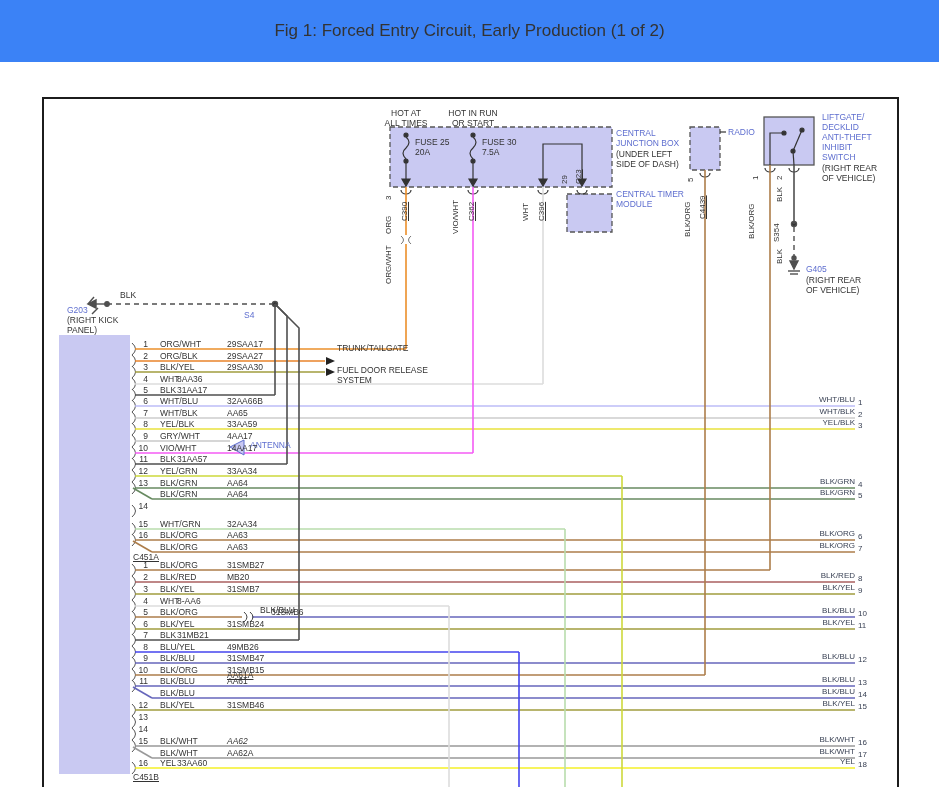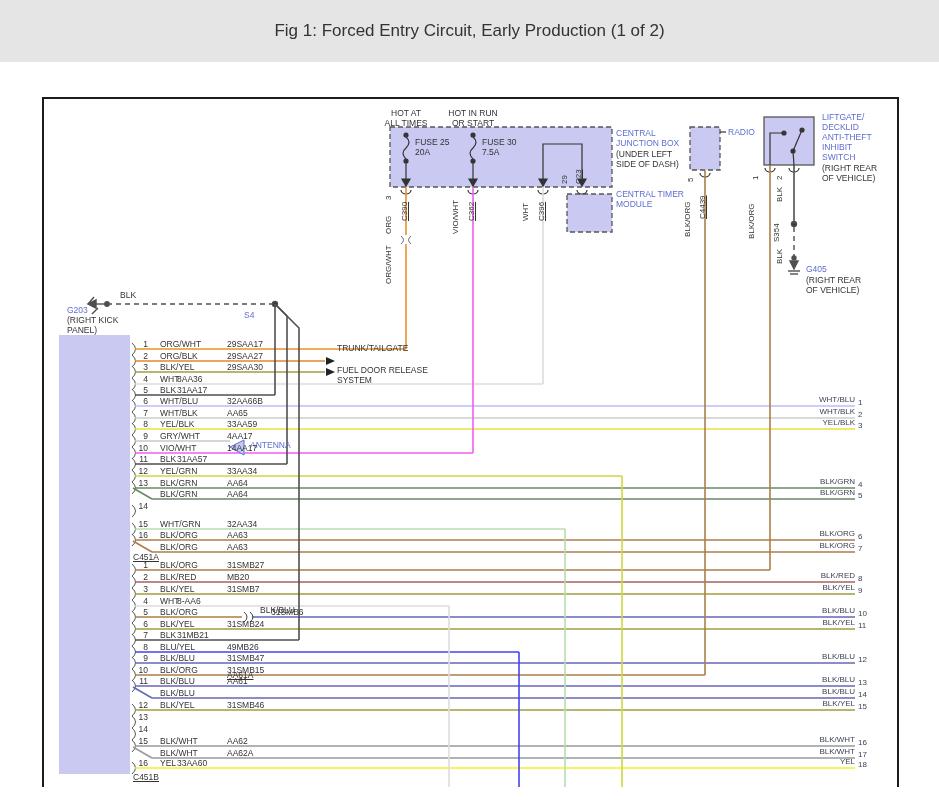--- a/index.html
+++ b/index.html
@@ -1,17 +1,17 @@
 <!DOCTYPE html>
 <html><head>
 <meta charset="utf-8">
 <style>
   html,body{margin:0;padding:0;background:#ffffff;font-family:"Liberation Sans",sans-serif;}
   #page{position:relative;width:939px;height:802px;overflow:hidden;background:#fff;}
-  .banner{position:absolute;left:0;top:0;width:939px;height:62px;background:#e5e5e5;display:flex;align-items:center;justify-content:center;}
+  .banner{position:absolute;left:0;top:0;width:939px;height:62px;background:#3b82f6;display:flex;align-items:center;justify-content:center;}
   .banner-title{font-size:17px;color:#333;}
   #container{position:absolute;left:42px;top:97px;width:853px;height:688px;background:#fff;
     border-top:2px solid #1c1c1c;border-left:2px solid #1c1c1c;border-right:2px solid #1c1c1c;overflow:hidden;}
   #diagram-svg{position:absolute;left:0;top:0;}
   #overlay{position:absolute;left:0;top:0;width:853px;height:688px;}
   .hl{position:absolute;font-size:8.5px;line-height:10px;color:#333;white-space:nowrap;}
   .blue{color:#5e6ecf;}
   .und{text-decoration:underline;}
   .ctr{text-align:center;}
   .vl{position:absolute;font-size:8px;height:10px;line-height:10px;color:#333;white-space:nowrap;
@@ -363,21 +363,21 @@
         <div class="num" style="left: 814px; top: 591px;">14</div>
         <div class="pin" style="left: 88px; top: 601px;">12</div>
         <div class="rowlbl" style="left: 116px; top: 601px;">BLK/YEL</div>
         <div class="rowlbl" style="left: 183px; top: 601px;">31SMB46</div>
         <div class="rl" style="left: 701px; top: 600px;">BLK/YEL</div>
         <div class="num" style="left: 814px; top: 603px;">15</div>
         <div class="pin" style="left: 88px; top: 613px;">13</div>
         <div class="pin" style="left: 88px; top: 625px;">14</div>
         <div class="pin" style="left: 88px; top: 637px;">15</div>
         <div class="rowlbl" style="left: 116px; top: 637px;">BLK/WHT</div>
-        <div class="rowlbl" style="left: 183px; top: 637px;">AA62</div>
+        <div class="rowlbl" style="left: 183px; top: 637px; font-style: italic;">AA62</div>
         <div class="rl" style="left: 701px; top: 636px;">BLK/WHT</div>
         <div class="num" style="left: 814px; top: 639px;">16</div>
         <div class="rowlbl" style="left: 116px; top: 649px;">BLK/WHT</div>
         <div class="rowlbl" style="left: 183px; top: 649px;">AA62A</div>
         <div class="rl" style="left: 701px; top: 648px;">BLK/WHT</div>
         <div class="num" style="left: 814px; top: 651px; text-align: center;">17</div>
         <div class="pin" style="left: 88px; top: 659px;">16</div>
         <div class="rowlbl" style="left: 116px; top: 659px;">YEL</div>
         <div class="rowlbl" style="left: 133px; top: 659px;">33AA60</div>
         <div class="rl" style="left: 701px; top: 658px;">YEL</div>

